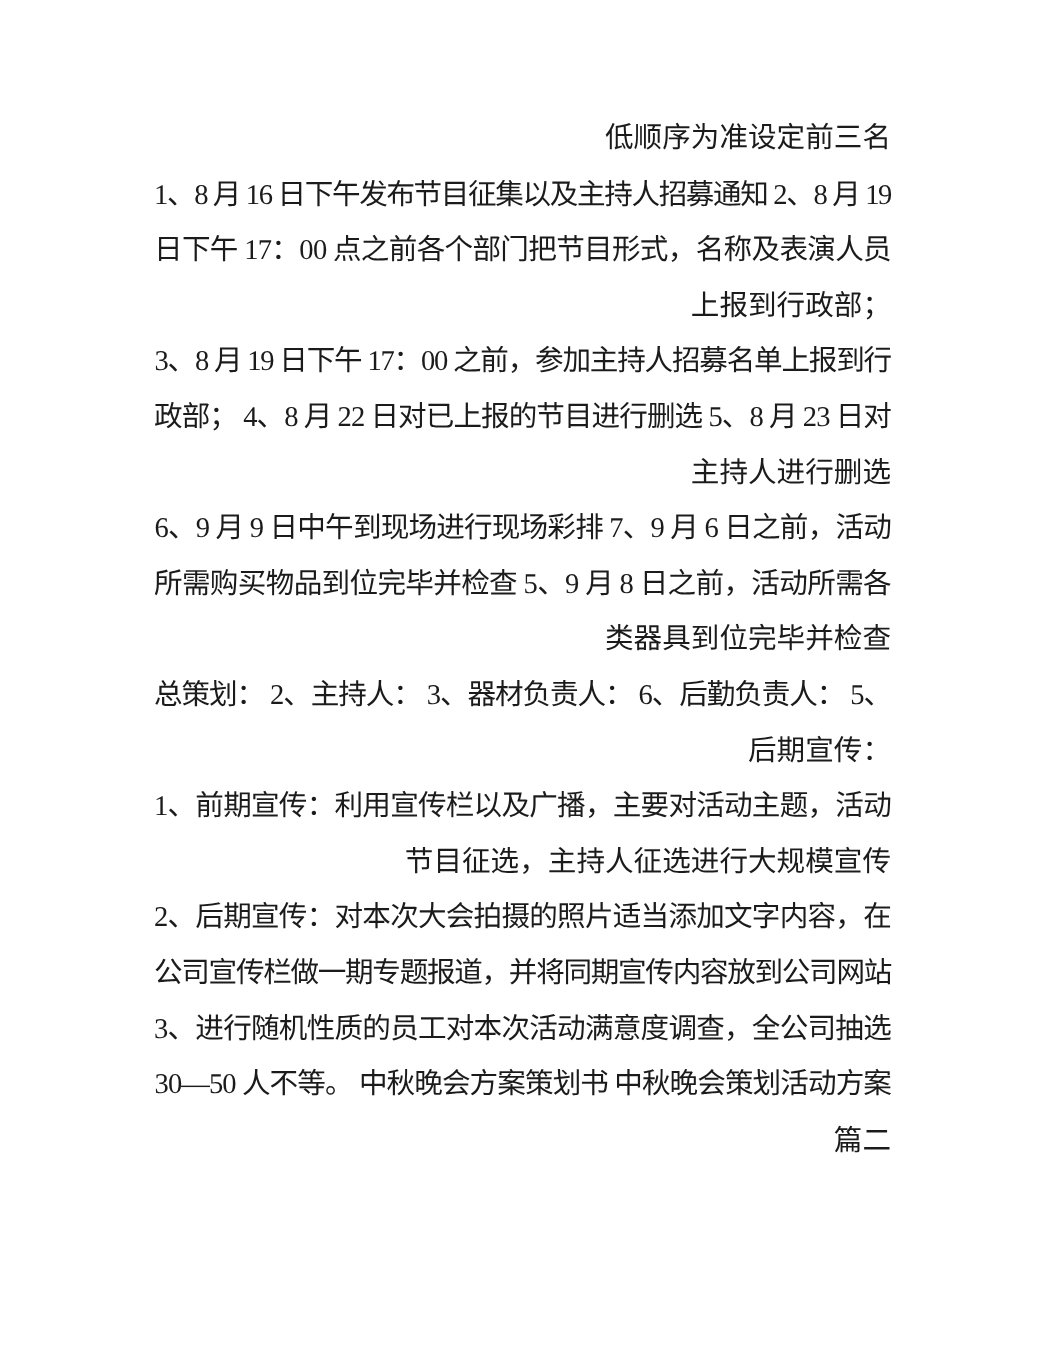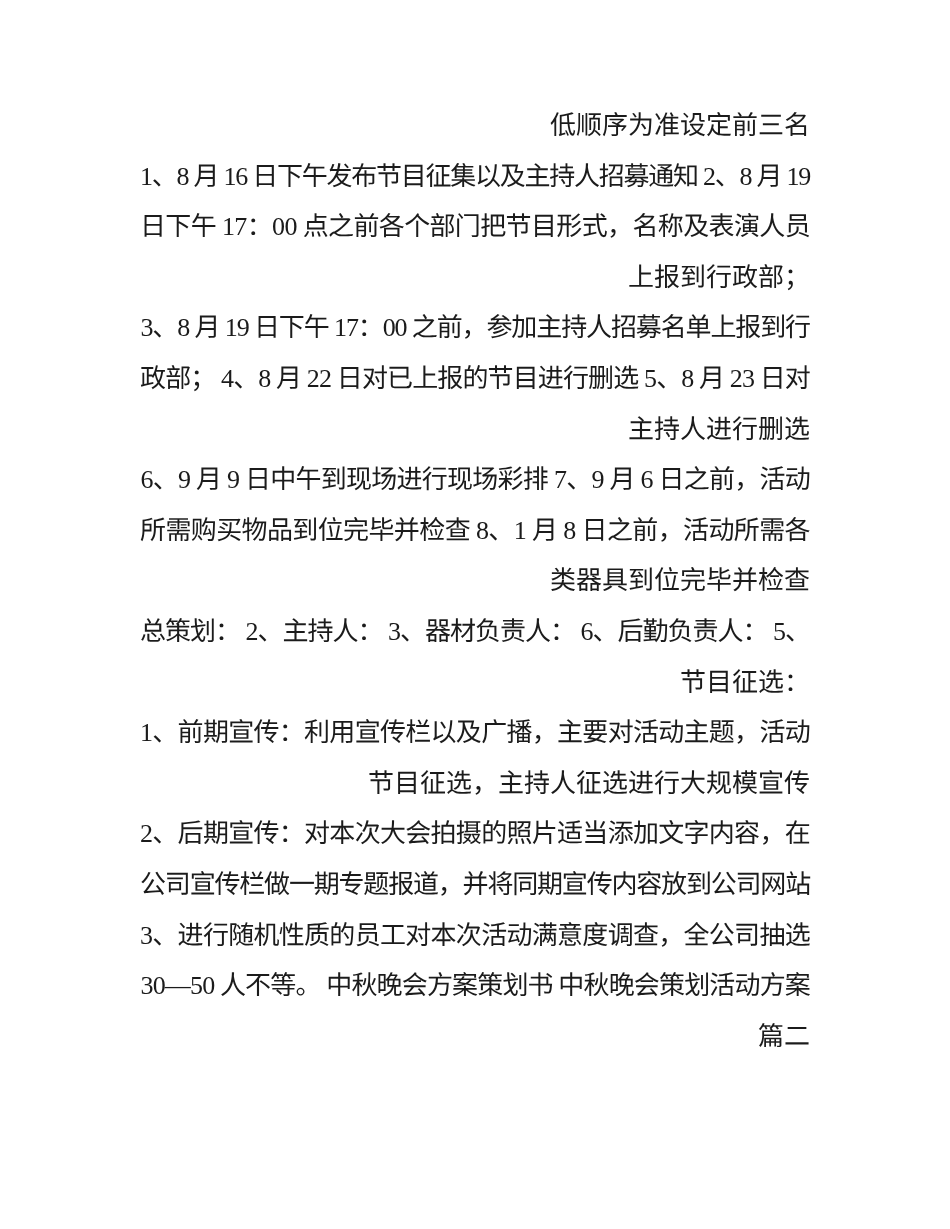--- a/index.html
+++ b/index.html
@@ -39,24 +39,24 @@
 
 <div class="doc">
   <div class="line">低顺序为准设定前三名</div>
   <div class="line j" style="letter-spacing: -1.25px;">1、8 月 16 日下午发布节目征集以及主持人招募通知 2、8 月 19</div>
   <div class="line j" style="letter-spacing: -0.633333px;">日下午 17：00 点之前各个部门把节目形式，名称及表演人员</div>
   <div class="line">上报到行政部；</div>
   <div class="line j" style="letter-spacing: -1.11429px;">3、8 月 19 日下午 17：00 之前，参加主持人招募名单上报到行</div>
   <div class="line j" style="letter-spacing: -0.864865px;">政部； 4、8 月 22 日对已上报的节目进行删选 5、8 月 23 日对</div>
   <div class="line">主持人进行删选</div>
   <div class="line j" style="letter-spacing: -0.742857px;">6、9 月 9 日中午到现场进行现场彩排 7、9 月 6 日之前，活动</div>
-  <div class="line j" style="letter-spacing: -0.612903px;">所需购买物品到位完毕并检查 8、1 月 8 日之前，活动所需各</div>
+  <div class="line j" style="letter-spacing: -0.612903px;">所需购买物品到位完毕并检查 5、9 月 8 日之前，活动所需各</div>
   <div class="line">类器具到位完毕并检查</div>
   <div class="line j" style="letter-spacing: -1px;">总策划： 2、主持人： 3、器材负责人： 6、后勤负责人： 5、</div>
-  <div class="line">节目征选：</div>
+  <div class="line">后期宣传：</div>
   <div class="line j" style="letter-spacing: -0.703704px;">1、前期宣传：利用宣传栏以及广播，主要对活动主题，活动</div>
   <div class="line">节目征选，主持人征选进行大规模宣传</div>
   <div class="line j" style="letter-spacing: -0.703704px;">2、后期宣传：对本次大会拍摄的照片适当添加文字内容，在</div>
   <div class="line j" style="letter-spacing: -1.18519px;">公司宣传栏做一期专题报道，并将同期宣传内容放到公司网站</div>
   <div class="line j" style="letter-spacing: -0.703704px;">3、进行随机性质的员工对本次活动满意度调查，全公司抽选</div>
   <div class="line j" style="letter-spacing: -0.83871px;">30—50 人不等。 中秋晚会方案策划书 中秋晚会策划活动方案</div>
   <div class="line">篇二</div>
 </div>
 
 </body></html>

